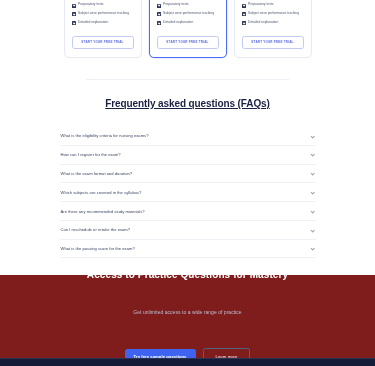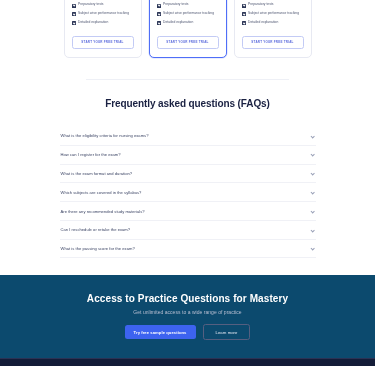--- a/index.html
+++ b/index.html
@@ -111,20 +111,21 @@
     left: 0;
     width: 375px;
   }
   .faq-title {
     text-align: center;
     font-size: 10px;
     font-weight: bold;
     color: #1a2142;
     margin: 0 0 18px 0;
     letter-spacing: -0.1px;
+    text-decoration: underline;
   }
   .faq-list {
     width: 256px;
     margin: 0 auto;
   }
   .faq-item {
     display: flex;
     align-items: center;
     justify-content: space-between;
     border-bottom: 1px solid #f0f1f6;
@@ -155,25 +156,26 @@
     transform: rotate(45deg);
   }
 
   
   .cta-band {
     position: absolute;
     left: 0;
     top: 275px;
     width: 375px;
     height: 83px;
-    background: #0c4a6e;
+    background: #7f1d1d;
     display: flex;
     flex-direction: column;
     align-items: center;
     justify-content: center;
+    gap: 24px;
   }
   .cta-title {
     color: #ffffff;
     font-size: 10px;
     font-weight: bold;
     margin: 0 0 5px 0;
     letter-spacing: 0.1px;
     text-align: center;
   }
   .cta-sub {

